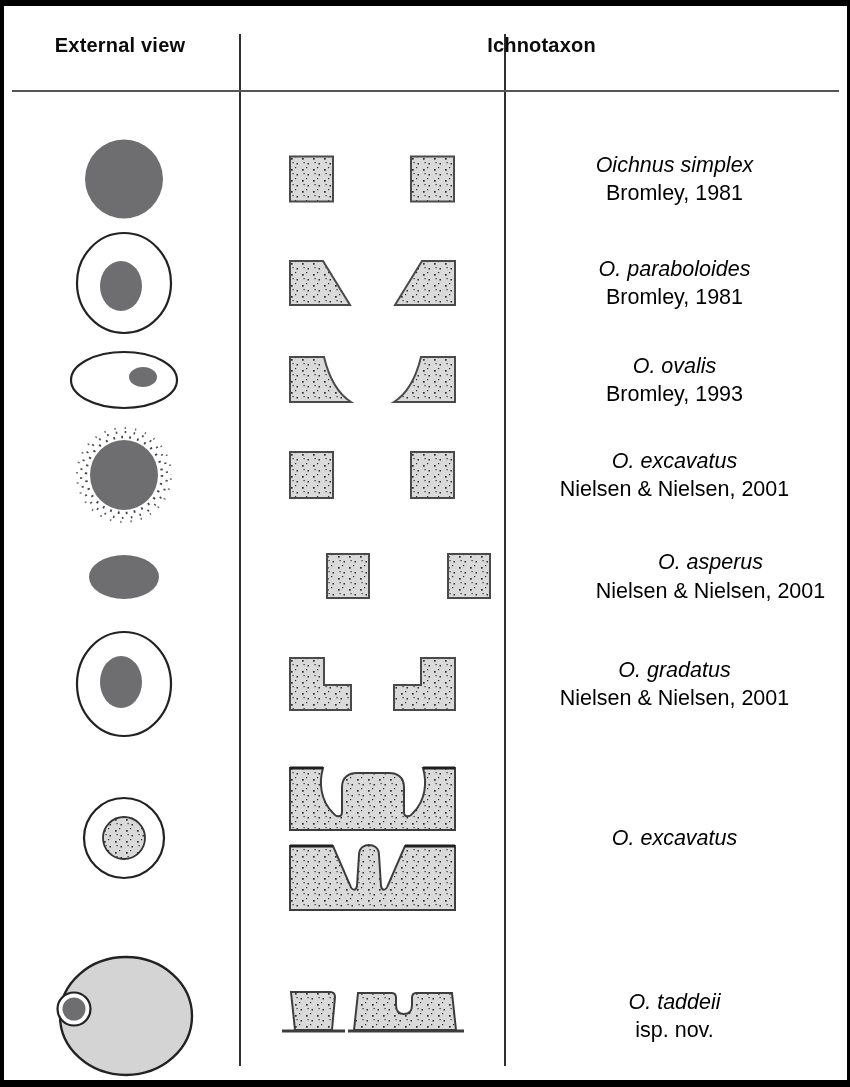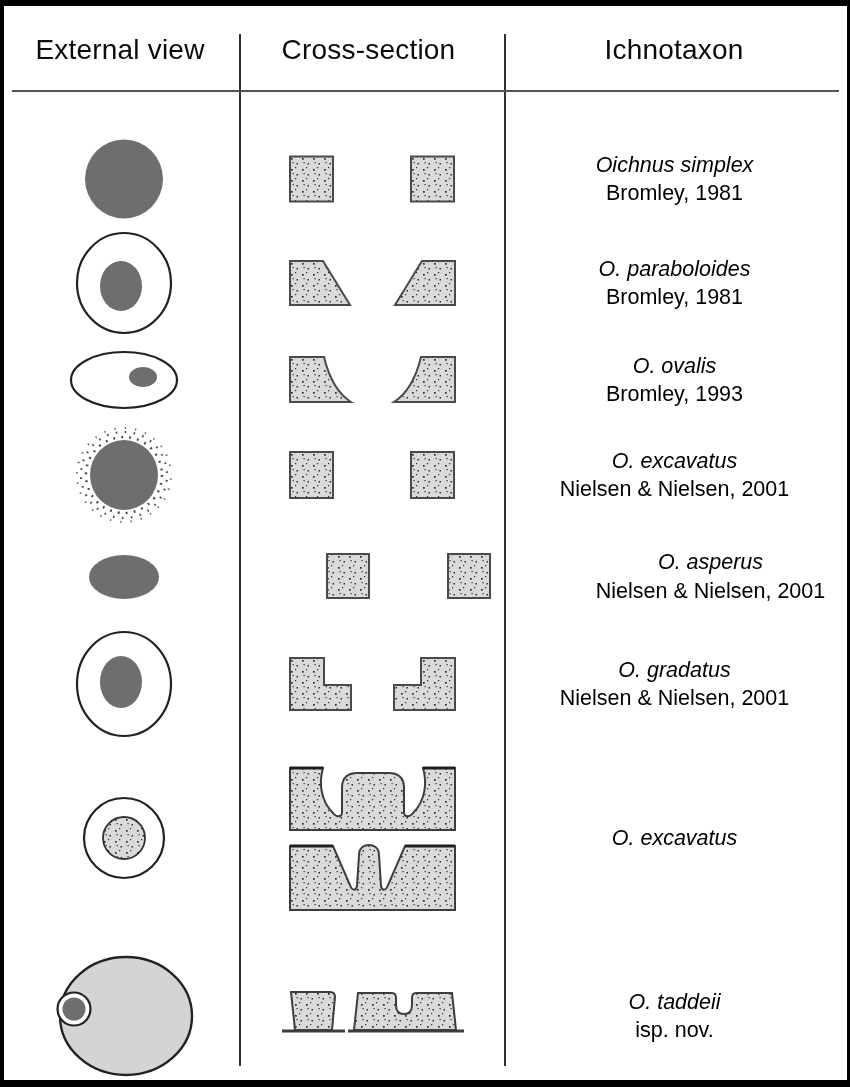--- a/index.html
+++ b/index.html
@@ -12,21 +12,21 @@
     border-width:6px 3px 7px 4px;
     font-family:"Liberation Sans", sans-serif;
     overflow:hidden;
   }
   .vline{position:absolute;top:28px;width:2px;height:1032px;background:#2f2f2f;}
   .vline.v1{left:235px;}
   .vline.v2{left:500px;}
   .hrule{position:absolute;top:84px;left:8px;right:8px;height:2px;background:#555;}
   .header{position:absolute;top:28px;left:0;right:0;display:flex;}
   .hcell{display:flex;justify-content:center;align-items:center;
-         font-weight:normal;font-size:28px;color:#0b0b0b;letter-spacing:.2px;}
+         font-weight:bold;font-size:20px;color:#0b0b0b;letter-spacing:.2px;}
   .c1{width:232px;} .c2{width:265px;} .c3{flex:1;}
   .row{position:absolute;left:4px;right:3px;display:flex;}
   .cell{display:flex;flex-direction:column;justify-content:center;align-items:center;}
   .cell.c2{gap:11px;}
   .label{ text-align:center;font-size:21.5px;color:#000000;line-height:1.32;}
   .label .taxon{font-style:italic;}
   svg{display:block;}
 </style>
 </head>
 <body>
@@ -43,21 +43,20 @@
         <rect x="3.5" y="7" width="1.2" height="1.2" fill="#2c2c2c"></rect>
       </pattern>
     </defs>
   </svg>
 
   <div class="vline v1"></div>
   <div class="vline v2"></div>
 
   <div class="header">
     <div class="hcell c1">External view</div>
-    <div class="hcell c2">Cross-section</div>
     <div class="hcell c3">Ichnotaxon</div>
   </div>
   <div class="hrule"></div>
 
   <div class="row" style="top:118px;height:110px;">
     <div class="cell c1">
       <svg width="90" height="84">
         <ellipse cx="45" cy="42" rx="39" ry="39.5" fill="#6e6e71"></ellipse>
       </svg>
     </div>

